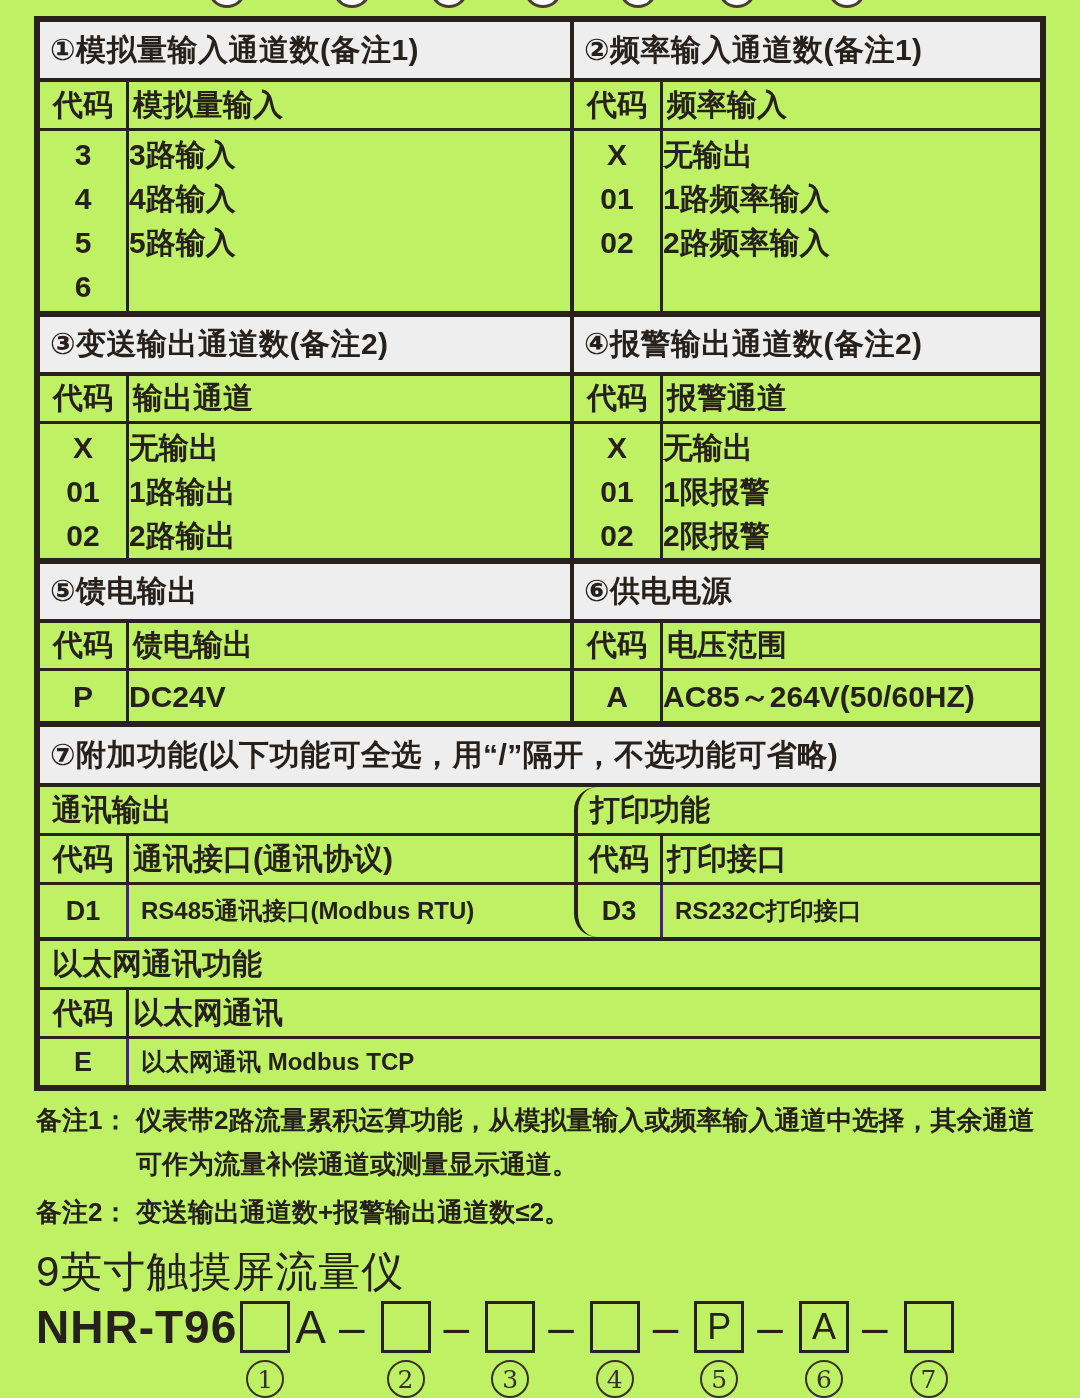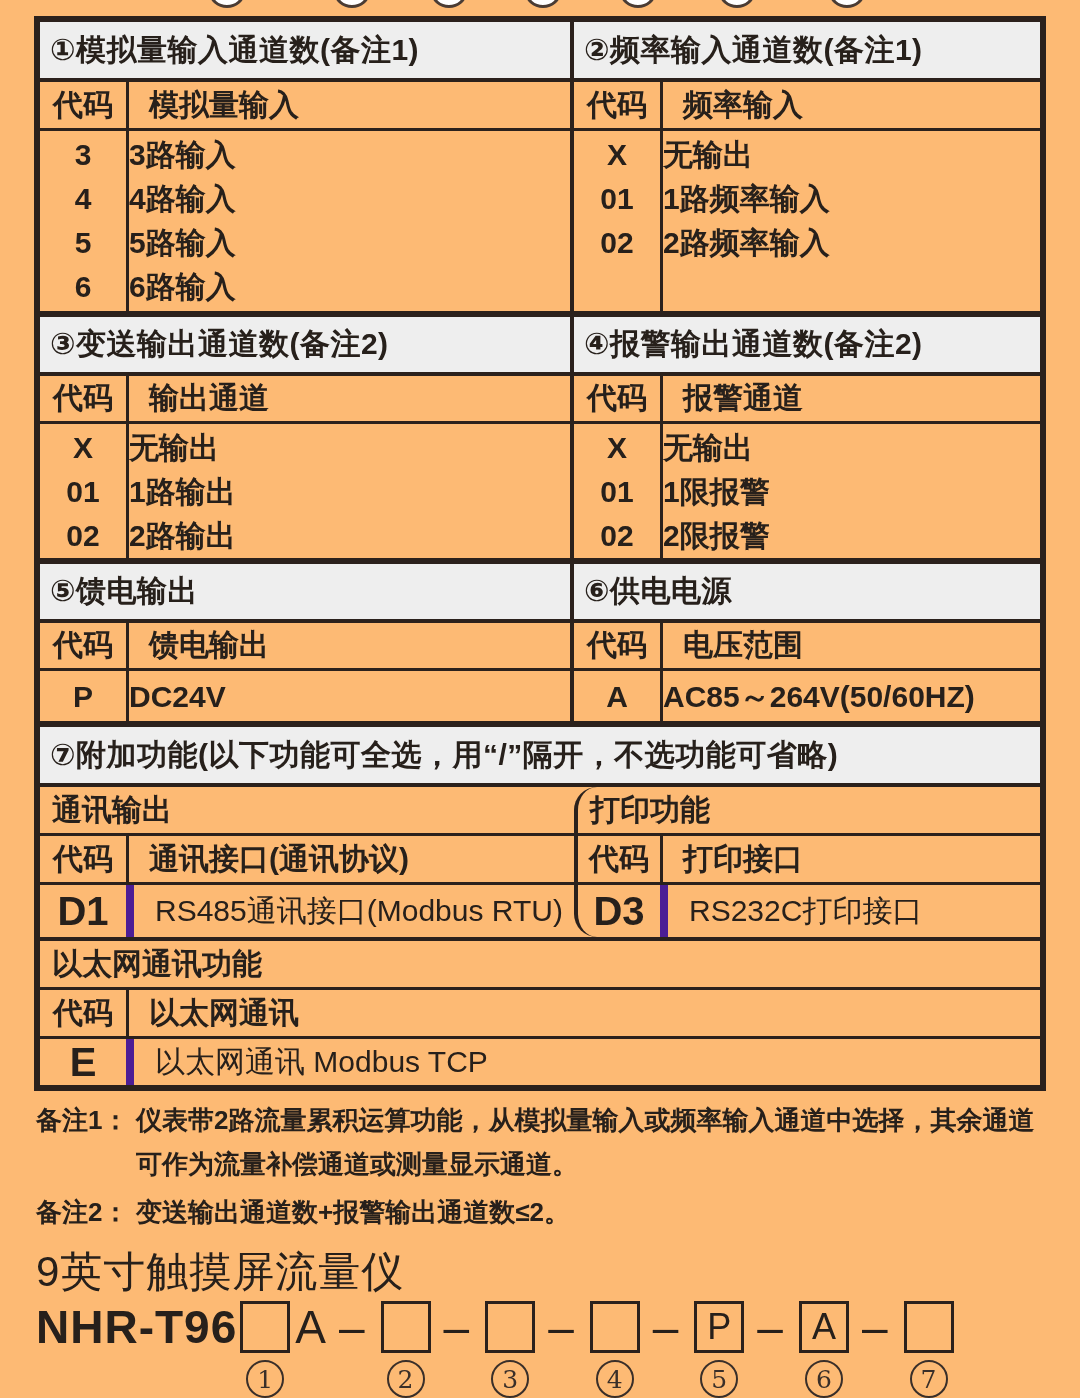--- a/index.html
+++ b/index.html
@@ -1,18 +1,18 @@
 <!DOCTYPE html>
 <html><head>
 <meta charset="utf-8">
 <style>
   * { margin:0; padding:0; box-sizing:content-box; }
   html,body { background:#ffffff; }
   .page {
-    position:relative; width:1080px; height:1398px; background:#fdba74;
+    position:relative; width:1080px; height:1398px; background:#bef264;
     color:#27201b; font-family:"Liberation Sans","DejaVu Sans",sans-serif;
     overflow:hidden;
   }
   
   .tc { position:absolute; width:30px; height:26px; border:3px solid #4a3c34;
         border-radius:50%; top:-24px; background:#fff; }
 
   .sheet { position:absolute; left:34px; top:16px; width:1000px;
            border:6px solid #2b211c; }
 
@@ -24,43 +24,43 @@
   .half-l { width:530px; }
   .half-r { flex:1; border-left:4px solid #2b211c; }
 
   .sec-title { height:56px; background:#eeeeee; border-bottom:4px solid #2b211c;
                display:flex; align-items:center; padding-left:10px;
                font-weight:bold; font-size:30px; letter-spacing:0.5px; }
   .colhead { display:flex; height:46px; border-bottom:3px solid #2b211c;
              font-weight:bold; font-size:30px; }
   .code-h { width:86px; border-right:3px solid #2b211c; display:flex;
             align-items:center; justify-content:center; flex-shrink:0; }
-  .lab-h { flex:1; display:flex; align-items:center; padding-left:20px; }
+  .lab-h { flex:1; display:flex; align-items:center; padding-left:4px; }
   .data { display:flex; flex:1; }
   .codes { width:86px; border-right:3px solid #2b211c; display:flex;
            flex-direction:column; flex-shrink:0; padding-top:2px; }
   .labels { flex:1; display:flex; flex-direction:column; padding-top:2px; }
   .dcell { height:44px; display:flex; align-items:center; justify-content:center;
            font-weight:bold; font-size:30px; }
   .lcell { height:44px; display:flex; align-items:center; 
            font-weight:bold; font-size:30px; }
   .single .dcell, .single .lcell { height:48px; }
 
   
   .s7-pair { display:flex; }
   .s7-left { width:534px; display:flex; flex-direction:column;border-radius:9px; }
   .s7-right { flex:1; border-left:4px solid #2b211c; display:flex; flex-direction:column;border-radius:23px; }
   .subname { height:46px; border-bottom:3px solid #2b211c; display:flex;
              align-items:center; padding-left:12px; font-weight:bold; font-size:30px; }
   .drow { display:flex; height:52px; }
-  .dc { width:86px; border-right:8px solid #4c1d95; display:flex; align-items:center;
-        justify-content:center; font-weight:bold; font-size:40px; flex-shrink:0; }
+  .dc { width:86px; border-right:3px solid #4c1d95; display:flex; align-items:center;
+        justify-content:center; font-weight:bold; font-size:27px; flex-shrink:0; }
   .dc-r { width:82px; }
-  .dl { flex:1; display:flex; align-items:center; padding-left:21px;
-        font-weight:normal; font-size:30px; }
+  .dl { flex:1; display:flex; align-items:center; padding-left:12px;
+        font-weight:bold; font-size:24px; }
   .eth { border-top:4px solid #2b211c; display:flex; flex-direction:column; }
   .eth .drow { height:46px; }
   .eth .colhead { height:46px; }
 
   
   .notes { position:absolute; left:36px; top:1098px; width:1010px; }
   .note { display:flex; font-size:26px; font-weight:bold; line-height:44px; }
   .note + .note { margin-top:4px; }
   .note-label { flex-shrink:0; width:100px; }
   .note-text { flex:1; }
@@ -107,21 +107,20 @@
           <div class="codes">
             <div class="dcell">3</div>
             <div class="dcell">4</div>
             <div class="dcell">5</div>
             <div class="dcell">6</div>
           </div>
           <div class="labels">
             <div class="lcell">3路输入</div>
             <div class="lcell">4路输入</div>
             <div class="lcell">5路输入</div>
-            <div class="lcell">6路输入</div>
           </div>
         </div>
       </div>
       <div class="half half-r">
         <div class="sec-title">②频率输入通道数(备注1)</div>
         <div class="colhead">
           <div class="code-h">代码</div>
           <div class="lab-h">频率输入</div>
         </div>
         <div class="data">

